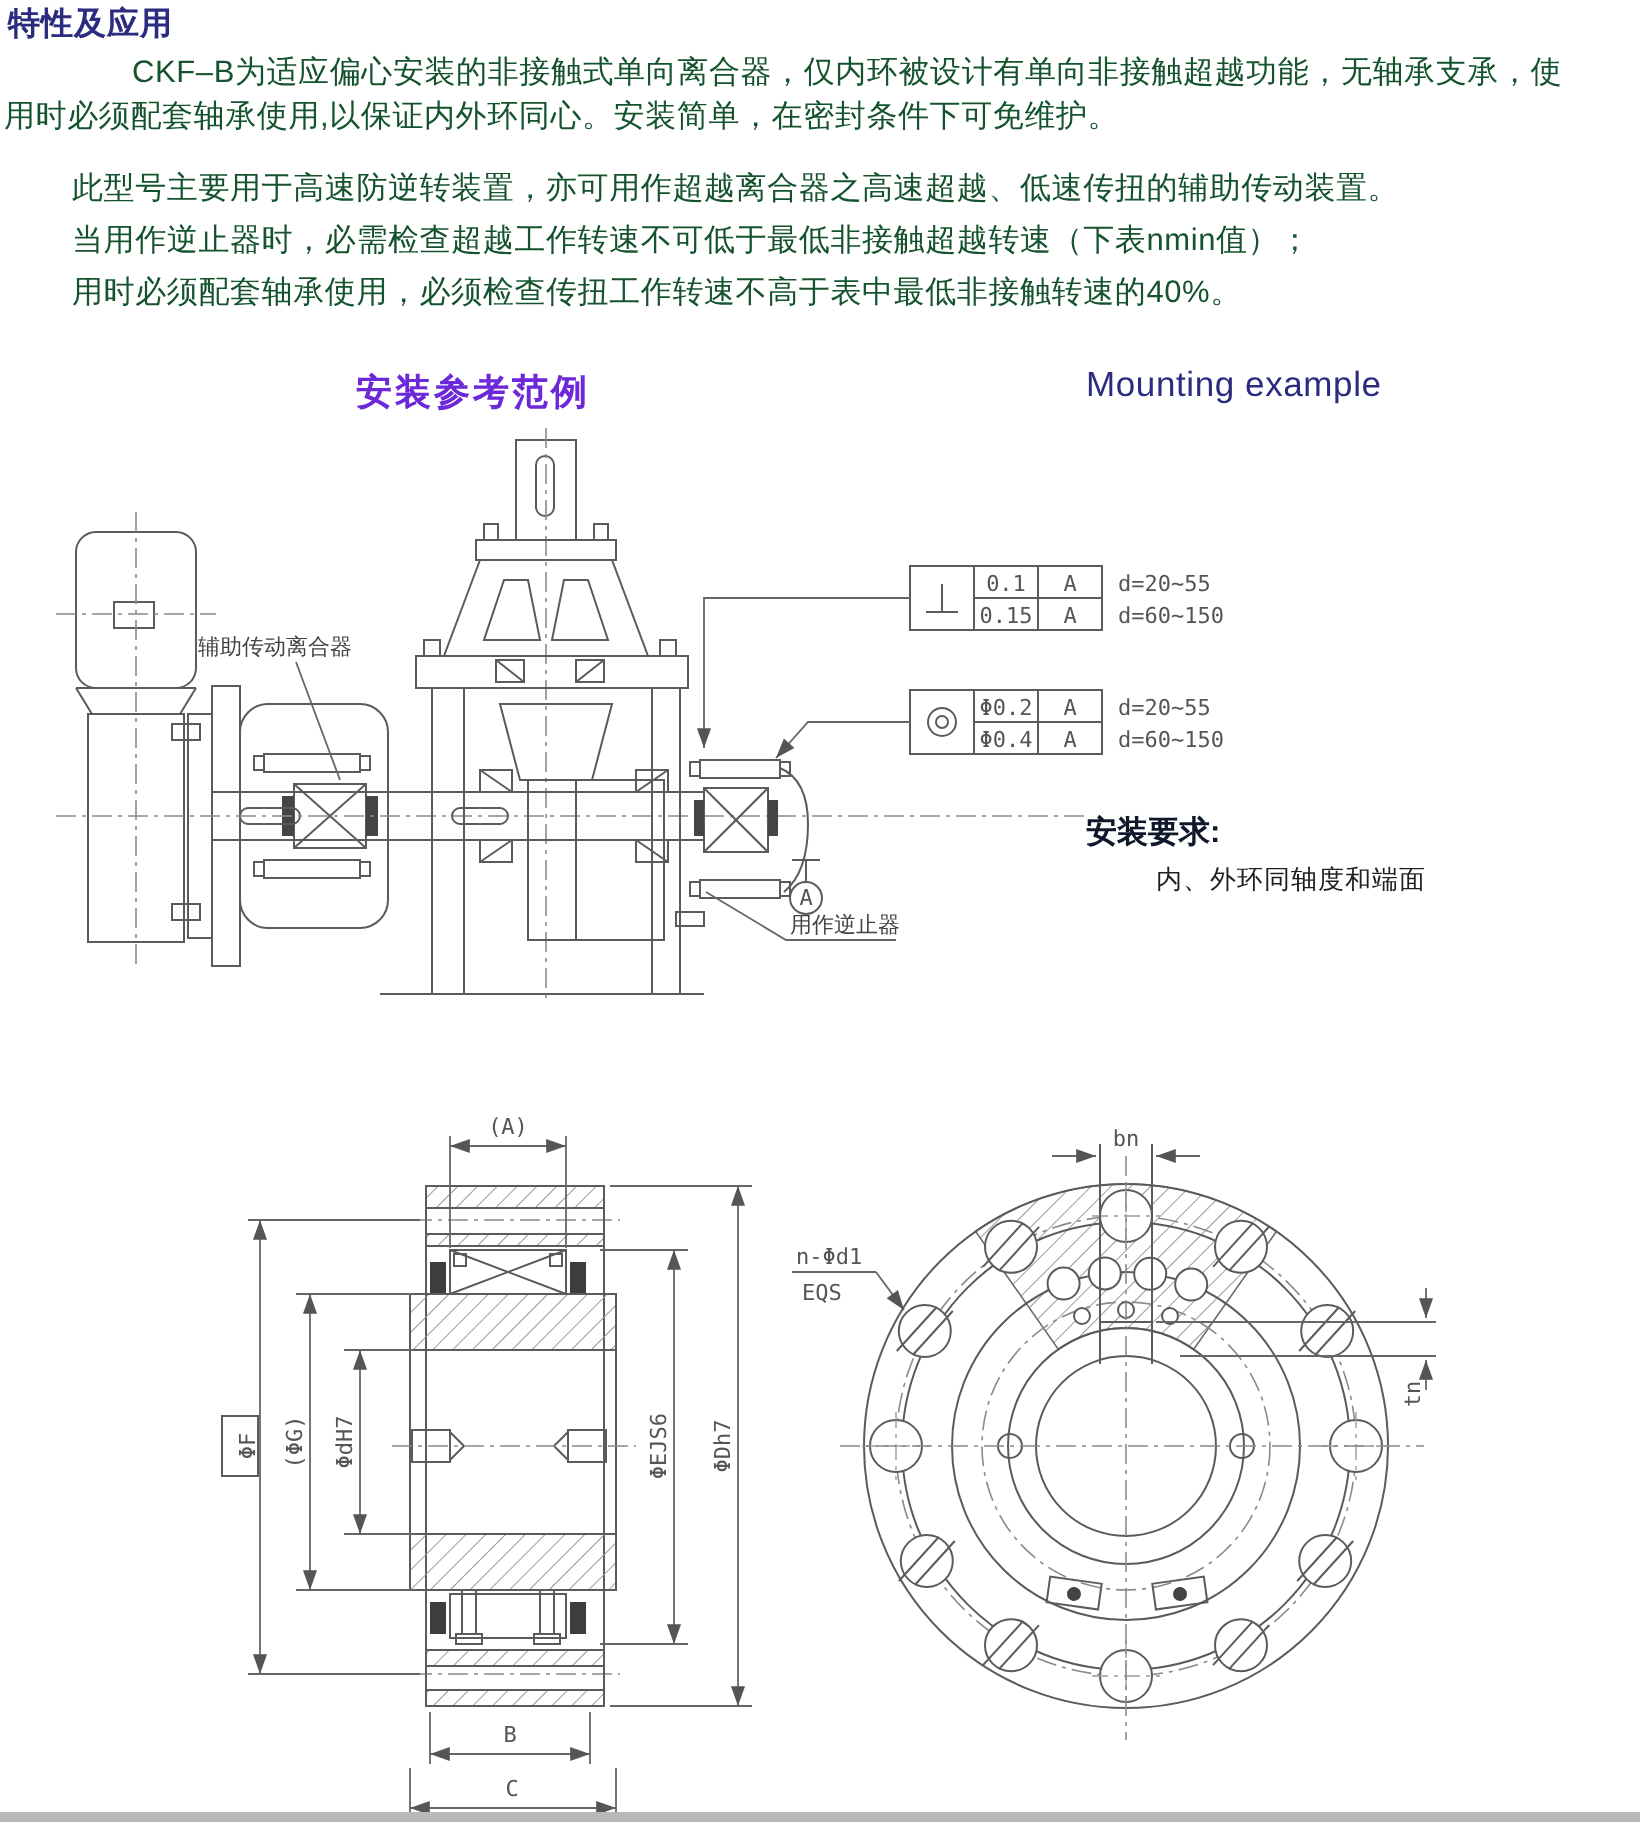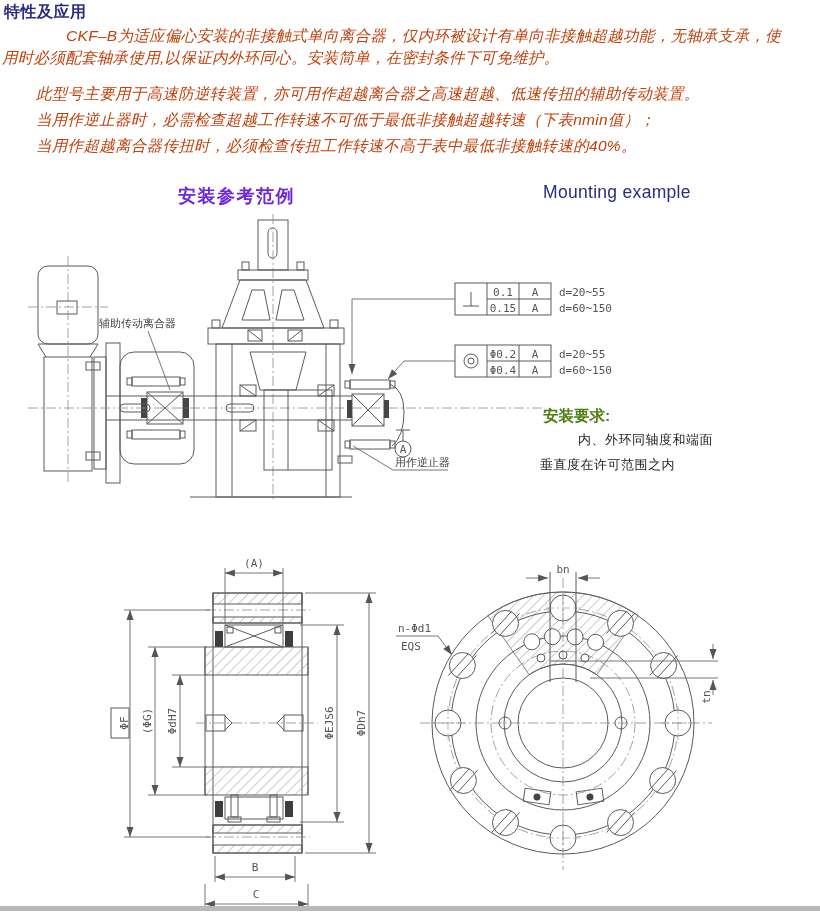--- a/index.html
+++ b/index.html
@@ -1,44 +1,44 @@
 <!DOCTYPE html>
 <html><head>
 <meta charset="utf-8">
 <style>
   html,body{margin:0;padding:0;background:#fff;}
   #page{position:relative;width:820px;height:913px;background:#fff;overflow:hidden;
         font-family:"Liberation Sans",sans-serif;}
   .abs{position:absolute;white-space:nowrap;text-align:right;}
   .title{font-size:16px;font-weight:bold;color:#2b2b80;letter-spacing:.5px;}
-  .body-line{font-size:15.5px;color:#c2410c;letter-spacing:.3px;font-style:italic;}
+  .body-line{font-size:15.5px;color:#14532d;letter-spacing:.3px;}
   .h-zh{font-size:18px;font-weight:bold;color:#6d28d9;letter-spacing:1.5px;}
   .h-en{font-size:17.5px;font-weight:normal;color:#2b2b80;letter-spacing:.3px;}
-  .req-title{font-size:15.5px;font-weight:bold;color:#4d7c0f;}
+  .req-title{font-size:15.5px;font-weight:bold;color:#0f172a;}
   .req-line{font-size:13px;color:#1f1f1f;letter-spacing:.5px;}
   svg{position:absolute;left:0;}
   svg text{font-family:"DejaVu Sans Mono",monospace;font-size:11px;fill:#555;stroke:none;}
   svg text.cjk{font-family:"Liberation Sans",sans-serif;font-size:11px;fill:#444;}
   .ln{stroke:#5b5b5b;stroke-width:1;fill:none;}
   .cl{stroke:#8a8a8a;stroke-width:.8;fill:none;stroke-dasharray:10 3 2 3;}
   .cl2{stroke:#9a9a9a;stroke-width:.7;fill:none;stroke-dasharray:8 3 2 3;}
   .dim{stroke:#666;stroke-width:.9;fill:none;}
   #bottom-bar{position:absolute;left:0;top:906px;width:820px;height:5px;background:#b9b9b9;}
 </style>
 </head>
 <body>
 
 <div id="page">
 
   <div class="abs title" style="left:4px;top:2px;">特性及应用</div>
   <div class="abs body-line" style="left:66px;top:26px;">CKF–B为适应偏心安装的非接触式单向离合器，仅内环被设计有单向非接触超越功能，无轴承支承，使</div>
   <div class="abs body-line" style="left:2px;top:48px;">用时必须配套轴承使用,以保证内外环同心。安装简单，在密封条件下可免维护。</div>
   <div class="abs body-line" style="left:36px;top:84px;">此型号主要用于高速防逆转装置，亦可用作超越离合器之高速超越、低速传扭的辅助传动装置。</div>
   <div class="abs body-line" style="left:36px;top:110px;">当用作逆止器时，必需检查超越工作转速不可低于最低非接触超越转速（下表nmin值）；</div>
-  <div class="abs body-line" style="left:36px;top:136px;">当用作超越离合器传扭时，必须检查传扭工作转速不高于表中最低非接触转速的40%。</div>
+  <div class="abs body-line" style="left:36px;top:136px;">用时必须配套轴承使用，必须检查传扭工作转速不高于表中最低非接触转速的40%。</div>
 
   <div class="abs h-zh" style="left:178px;top:184px;">安装参考范例</div>
   <div class="abs h-en" style="left:543px;top:182px;">Mounting example</div>
 
   <svg style="top:210px;" width="820" height="310" viewBox="0 210 820 310">
     <defs>
       <marker id="arr1" viewBox="0 0 10 8" markerWidth="11" markerHeight="9" refX="9.5" refY="4" orient="auto-start-reverse" markerUnits="userSpaceOnUse">
         <path d="M0.5,0.8 L9.5,4 L0.5,7.2 Z" fill="#555"></path>
       </marker>
     </defs>
@@ -183,21 +183,20 @@
         <text x="80" y="28.5" text-anchor="middle">A</text>
         <text x="104" y="12.5">d=20~55</text>
         <text x="104" y="28.5">d=60~150</text>
       </g>
       <path class="dim" d="M455,361 H404 L388,379" marker-end="url(#arr1)"></path>
     </g>
   </svg>
 
   <div class="abs req-title" style="left:543px;top:406px;">安装要求:</div>
   <div class="abs req-line" style="left:578px;top:431px;">内、外环同轴度和端面</div>
-  <div class="abs req-line" style="left:540px;top:456px;">垂直度在许可范围之内</div>
 
   <svg style="top:530px;" width="820" height="383" viewBox="0 530 820 383">
     <defs>
       <marker id="arr2" viewBox="0 0 10 8" markerWidth="11" markerHeight="9" refX="9.5" refY="4" orient="auto-start-reverse" markerUnits="userSpaceOnUse">
         <path d="M0.5,0.8 L9.5,4 L0.5,7.2 Z" fill="#555"></path>
       </marker>
       <pattern id="h2" width="7" height="7" patternUnits="userSpaceOnUse" patternTransform="rotate(45)">
         <line x1="0" y1="0" x2="0" y2="7" stroke="#9a9a9a" stroke-width="1"></line>
       </pattern>
       <g id="holeP" class="ln">

